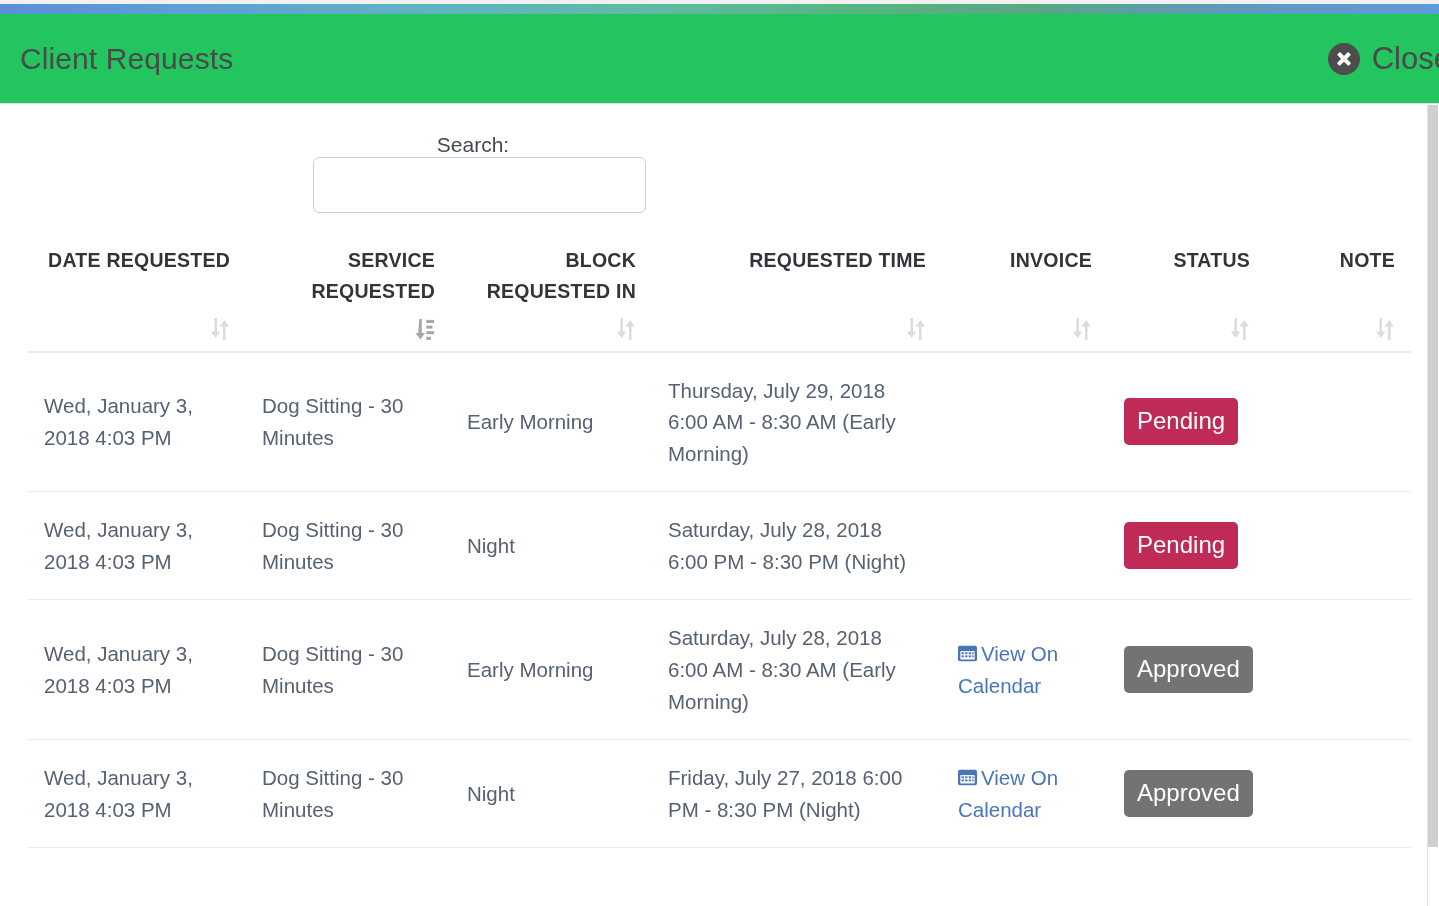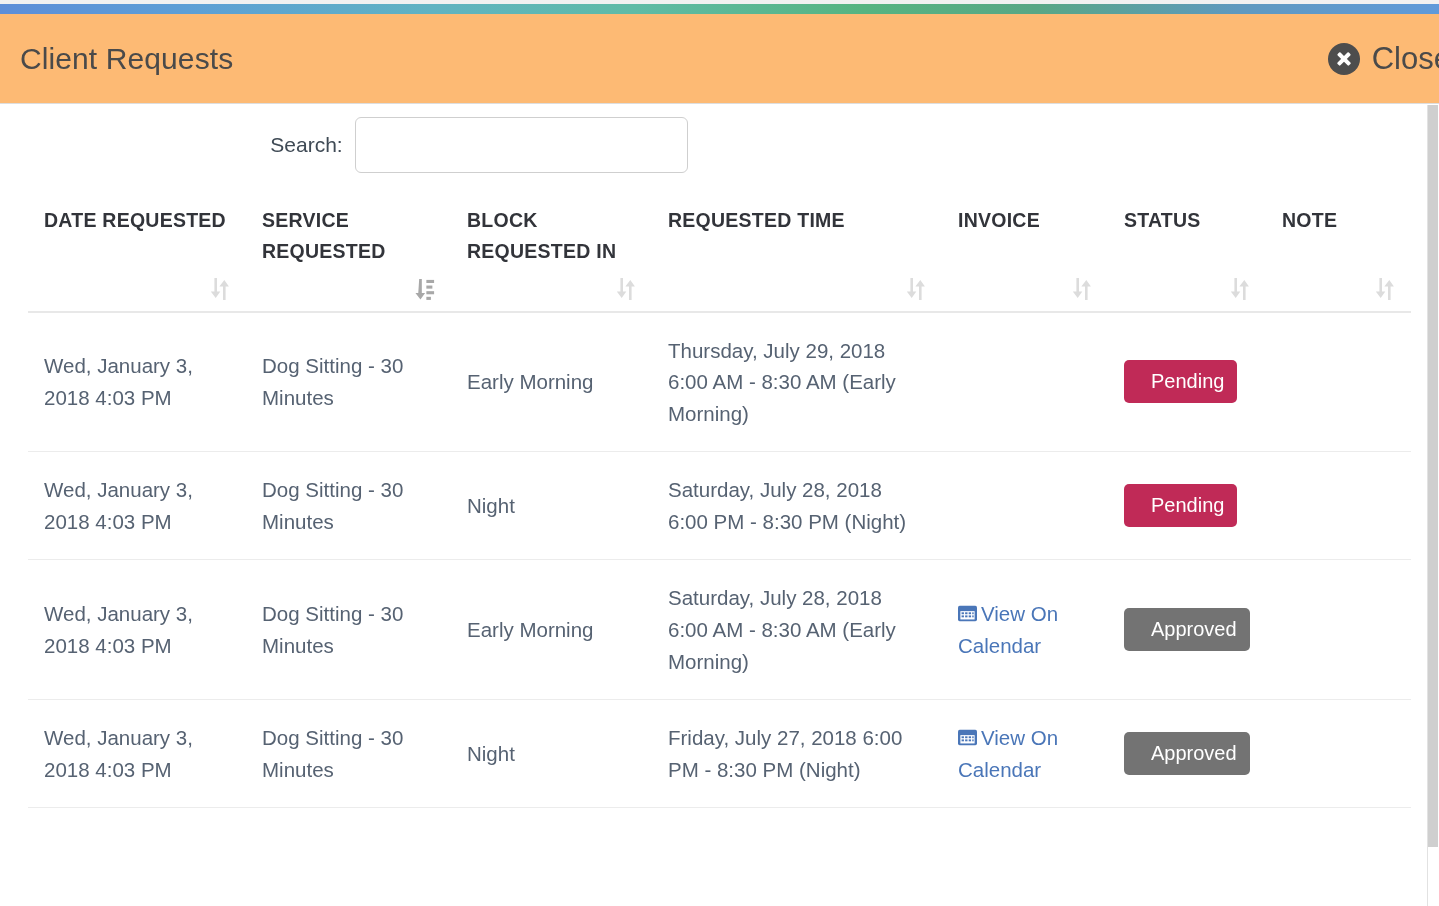--- a/index.html
+++ b/index.html
@@ -45,21 +45,21 @@
       #5f99bf 86%,
       #5f9ada 100%);
   }
 
   
   .modal-header {
     position: absolute;
     top: 14px; left: 0;
     width: 1439px;
     height: 90px;
-    background: #fdba74;
+    background: #22c55e;
     border-bottom: 1px solid #dedede;
     display: flex;
     align-items: center;
     justify-content: space-between;
     padding: 0 0 0 20px;
   }
   .modal-title {
     font-size: 30px;
     color: #4a4a4a;
     font-weight: 400;
@@ -114,23 +114,24 @@
     background: #ffffff;
     padding: 0 28px;
     overflow: hidden;
   }
 
   
   .search-row {
     display: flex;
     justify-content: center;
     align-items: center;
-    padding-top: 12px;
+    padding-top: 28px;
     padding-bottom: 8px;
     padding-right: 481px;
+    flex-direction: column;
   }
   .search-label {
     font-size: 21px;
     color: #3f4a55;
     margin-right: 12px;
     white-space: nowrap;
   }
   .search-input {
     width: 333px;
     height: 56px;
@@ -167,21 +168,21 @@
     font-weight: bold;
     letter-spacing: 0.25px;
     color: #32343a;
     text-transform: uppercase;
     border-bottom: 2px solid #e8e8e8;
     position: relative;
     line-height: 1.58;
     cursor: pointer;
     user-select: none;
   }
-  .th-label { display: block; }
+  .th-label { display: block; text-align: right; }
 
   .sort-icon {
     position: absolute;
     right: 16px;
     bottom: 9px;
     width: 20px;
     height: 26px;
     display: block;
   }
 
@@ -213,23 +214,23 @@
     height: 19px;
     vertical-align: -2px;
     margin-right: 4px;
   }
 
   
   .badge {
     display: inline-block;
     border-radius: 5px;
     color: #ffffff;
-    font-size: 20px;
+    font-size: 24px;
     line-height: 1;
-    padding: 11px 13px 12px 27px;
+    padding: 11px 13px 12px 13px;
     white-space: nowrap;
   }
   .badge.pending  { background: #c02a57; }
   .badge.approved { background: #737373; }
 
   
   .scroll-gutter {
     position: absolute;
     top: 105px;
     right: 0;

